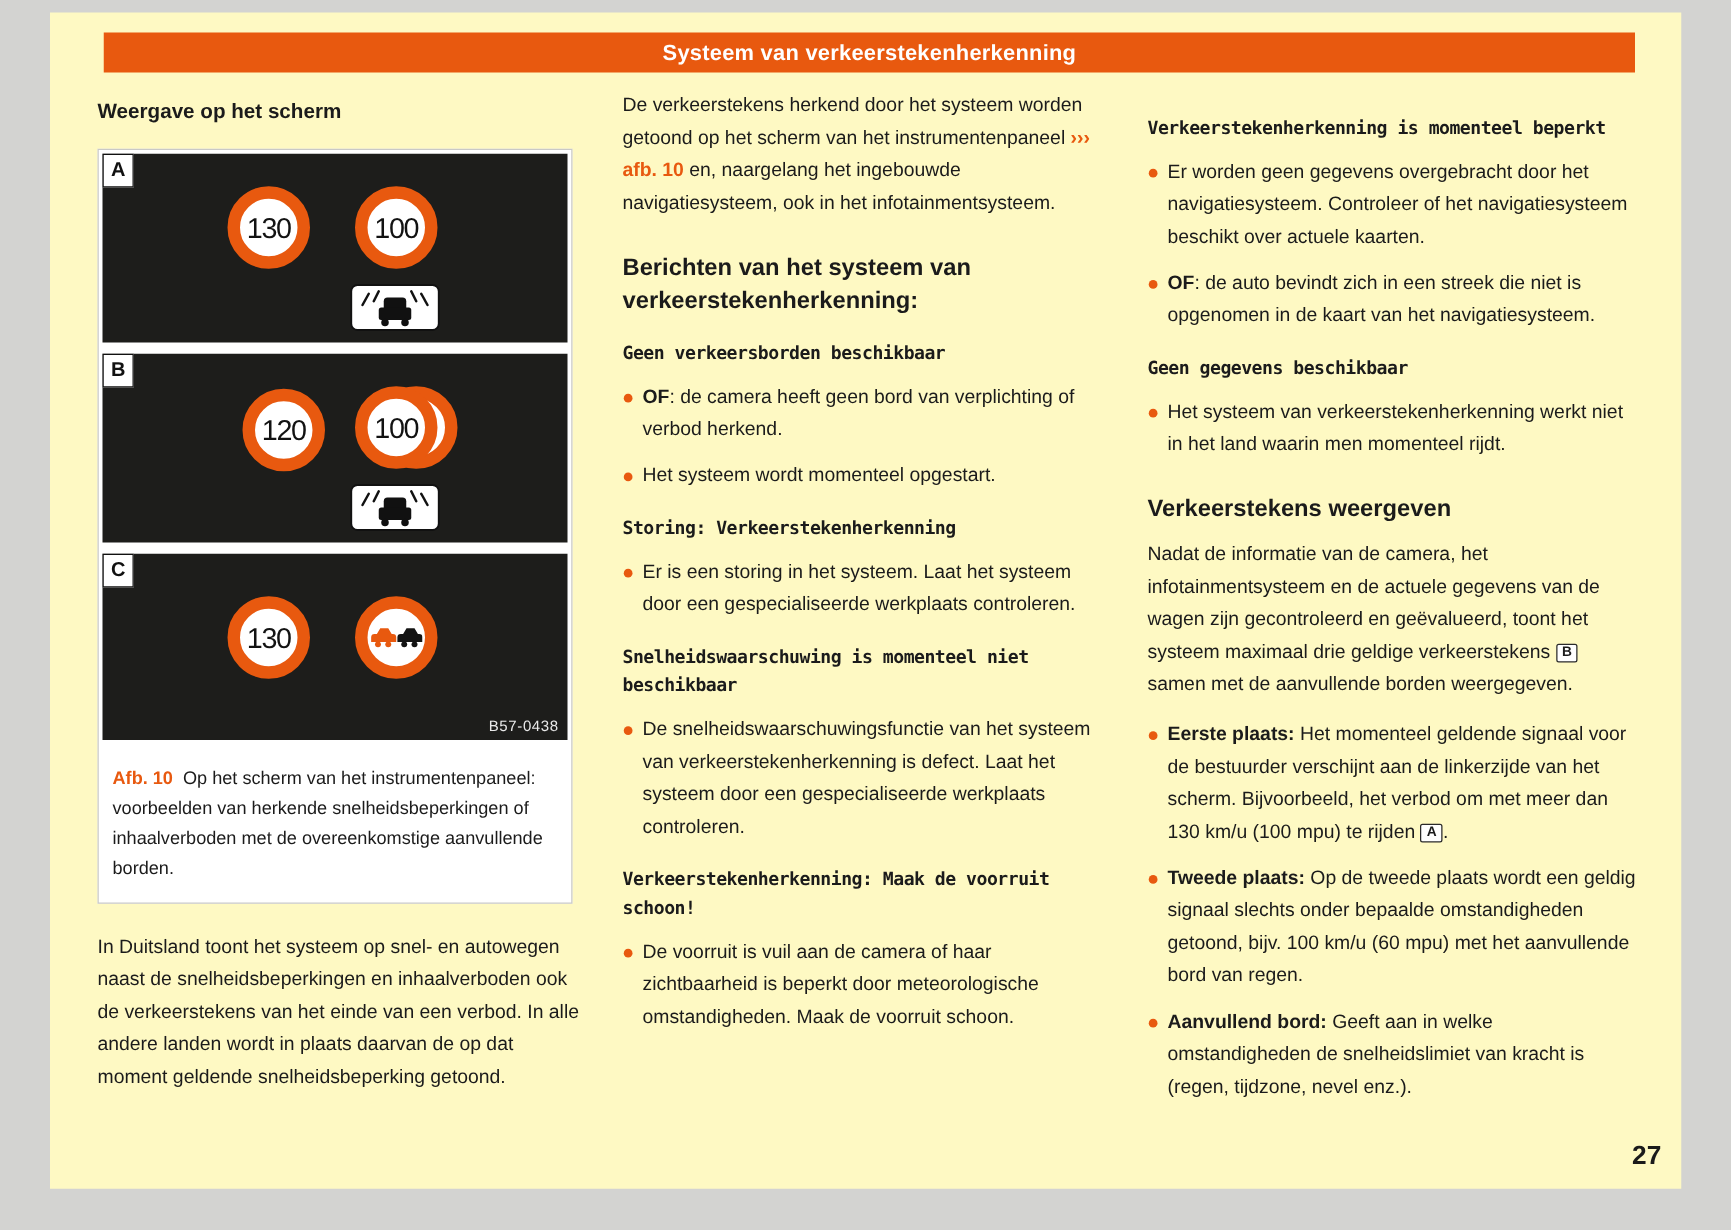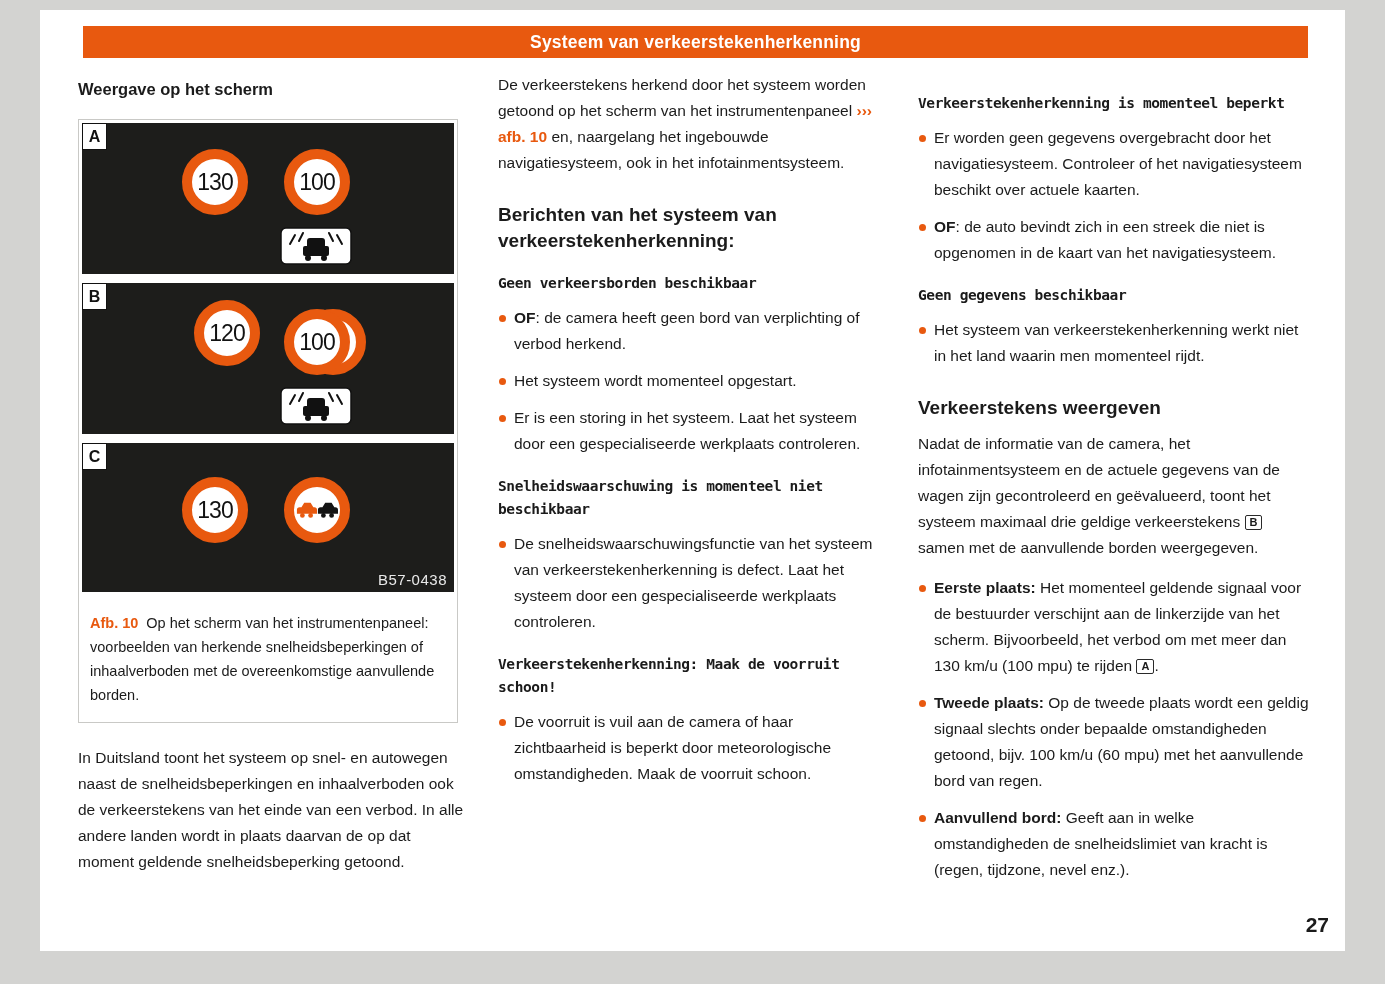--- a/index.html
+++ b/index.html
@@ -12,21 +12,21 @@
   html,body{width:1385px;height:984px;}
   body{
     background:#d3d3d1;
     font-family:"Liberation Sans", sans-serif;
     color:var(--ink);
     position:relative;
     overflow:hidden;
   }
   .page{
     position:absolute;left:40px;top:10px;width:1305px;height:941px;
-    background:#ffffff;
+    background:#fef9c3;
   }
   .header-bar{
     position:absolute;left:43px;top:16px;width:1225px;height:32px;
     background:var(--orange);
     color:#fff;font-weight:bold;font-size:17.5px;line-height:32px;text-align:center;
     letter-spacing:0.2px;
   }
   .col{position:absolute;top:62px;}
   #col1{left:38px;width:386px;}
   #col2{left:458px;width:388px;}
@@ -76,21 +76,21 @@
     background:#fff;border:10px solid var(--orange);
     display:flex;align-items:center;justify-content:center;
     font-weight:normal;font-size:23px;color:#121212;letter-spacing:-1px;
   }
   .sign-back{
     position:absolute;width:66px;height:66px;border-radius:50%;
     background:#fff;border:10px solid var(--orange);
   }
   .rect-sign{position:absolute;width:72px;height:38px;}
   .fig-code{
-    position:absolute;right:7px;bottom:4px;color:#e9e9e9;font-size:15px;letter-spacing:0.5px;
+    position:absolute;right:7px;bottom:4px;color:#e9e9e9;font-size:12px;letter-spacing:0.5px;
   }
   .caption{font-size:14.5px;line-height:24px;padding:10px 8px 12px 8px;}
   .caption .lbl{color:var(--orange);font-weight:bold;margin-right:8px;}
 
   .page-num{
     position:absolute;right:16px;bottom:14px;font-weight:bold;font-size:21px;
   }
 </style>
 </head>
 <body>
@@ -124,21 +124,21 @@
             <rect x="27" y="11" width="18" height="12" rx="3"></rect>
             <rect x="23" y="19" width="26" height="10" rx="2"></rect>
             <circle cx="28" cy="31" r="3"></circle>
             <circle cx="44" cy="31" r="3"></circle>
           </g>
         </svg>
       </div>
 
       <div class="panel">
         <div class="panel-label">B</div>
-        <div class="sign" style="left:112px;top:17px">
+        <div class="sign" style="left:112px;top:28px">
             <span>120</span>
           </div>
         <div class="sign-back" style="left:218px;top:26px"></div>
         <div class="sign" style="left:202px;top:26px">
             <span>100</span>
           </div>
         <svg class="rect-sign" style="left:198px;top:104px" viewBox="0 0 72 38">
           <rect x="1" y="1" width="70" height="36" rx="5" fill="#ffffff" stroke="#111" stroke-width="1.5"></rect>
           <g stroke="#111" stroke-width="2" stroke-linecap="round">
             <line x1="15" y1="8" x2="10" y2="17"></line>
@@ -187,20 +187,21 @@
 
   <div class="col" id="col2">
     <p class="body-text"><span>De verkeerstekens herkend door het systeem worden getoond op het scherm van het instrumentenpaneel </span><span class="orange-bold">›››</span> <span class="orange-bold">afb. 10</span><span> en, naargelang het ingebouwde navigatiesysteem, ook in het infotainmentsysteem.</span></p>
 
     <div class="h-sans2" style="margin-top:26px;line-height:26px;">Berichten van het systeem van verkeerstekenherkenning:</div>
 
     <div class="h-mono">Geen verkeersborden beschikbaar</div>
     <div class="bullet"><span class="bold">OF</span><span>: de camera heeft geen bord van verplichting of verbod herkend.</span></div>
     <div class="bullet"><span>Het systeem wordt momenteel opgestart.</span></div>
 
+    <div class="h-mono">Storing: Verkeerstekenherkenning</div>
     <div class="bullet"><span>Er is een storing in het systeem. Laat het systeem door een gespecialiseerde werkplaats controleren.</span></div>
 
     <div class="h-mono">Snelheidswaarschuwing is momenteel niet beschikbaar</div>
     <div class="bullet"><span>De snelheidswaarschuwingsfunctie van het systeem van verkeerstekenherkenning is defect. Laat het systeem door een gespecialiseerde werkplaats controleren.</span></div>
 
     <div class="h-mono">Verkeerstekenherkenning: Maak de voorruit schoon!</div>
     <div class="bullet"><span>De voorruit is vuil aan de camera of haar zichtbaarheid is beperkt door meteorologische omstandigheden. Maak de voorruit schoon.</span></div>
   </div>
 
   <div class="col" id="col3">

